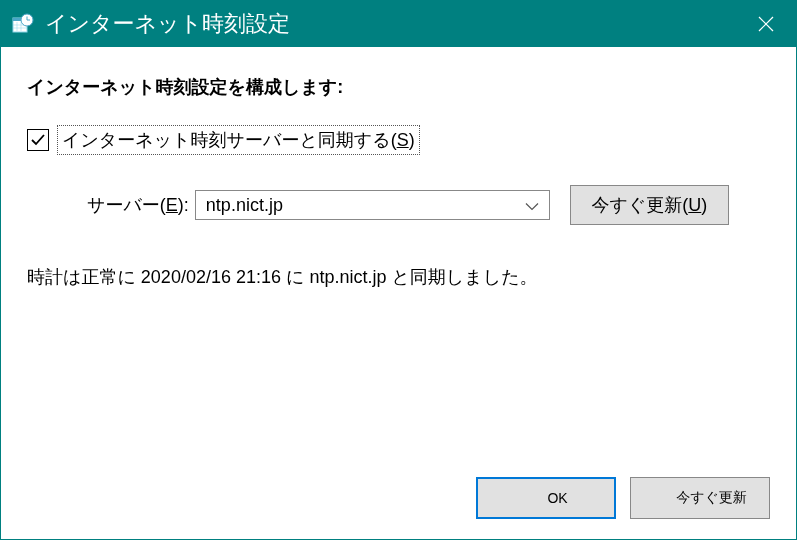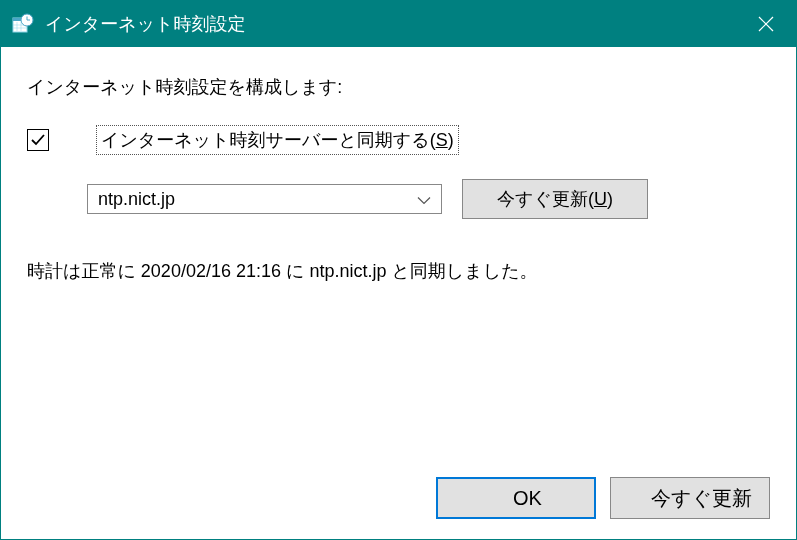--- a/index.html
+++ b/index.html
@@ -27,47 +27,47 @@
   }
   .titlebar .icon {
     width: 24px;
     height: 24px;
     margin-right: 10px;
     display: flex;
     align-items: center;
     justify-content: center;
   }
   .titlebar .title {
-    font-size: 18px;
+    font-size: 22px;
     flex: 1;
   }
   .close-btn {
     width: 60px;
     height: 46px;
     display: flex;
     align-items: center;
     justify-content: center;
     color: #fff;
   }
   .content {
     flex: 1;
     padding: 28px 26px 20px 26px;
     display: flex;
     flex-direction: column;
     color: #000;
     font-size: 18px;
   }
   .instruction {
     margin-bottom: 26px;
+    font-weight: bold;
   }
   .check-row {
     display: flex;
     align-items: center;
-    margin-bottom: 24px;
-    gap: 39px;
+    margin-bottom: 30px;
   }
   .checkbox {
     width: 22px;
     height: 22px;
     border: 1.5px solid #000;
     margin-right: 8px;
     display: flex;
     align-items: center;
     justify-content: center;
     background: #fff;
@@ -97,46 +97,46 @@
     margin-right: 20px;
   }
   .dropdown-chevron {
     position: absolute;
     right: 10px;
     top: 50%;
     transform: translateY(-50%);
   }
   .update-btn {
     height: 40px;
-    width: 186px;
+    width: 159px;
     border: 1px solid #888;
     background: #e1e1e1;
     display: flex;
     align-items: center;
     justify-content: center;
     font-size: 18px;
   }
   .status-text {
     margin-bottom: 26px;
   }
   .buttons-row {
     margin-top: auto;
     display: flex;
     justify-content: flex-end;
     gap: 14px;
   }
   .btn {
     height: 42px;
-    width: 160px;
+    width: 140px;
     border: 1px solid #888;
     background: #e1e1e1;
     display: flex;
     align-items: center;
     justify-content: center;
-    font-size: 20px;
+    font-size: 14px;
     padding-left: 23px;
   }
   .btn.primary {
     border: 2px solid #0078d7;
     background: #e1e1e1;
   }
   .underline { text-decoration: underline; }
 </style>
 </head>
 <body>
@@ -171,20 +171,21 @@
     <div class="check-row">
       <div class="checkbox">
         <svg width="16" height="16" viewBox="0 0 16 16">
           <polyline points="2,8 6,12 14,3" fill="none" stroke="#000" stroke-width="1.8"></polyline>
         </svg>
       </div>
       <span class="check-label"><span>インターネット時刻サーバーと同期する(</span><span class="underline">S</span><span>)</span></span>
     </div>
 
     <div class="server-row">
+      <span class="server-label"><span>サーバー(</span><span class="underline">E</span><span>):</span></span>
       <div class="server-dropdown">
         <span>ntp.nict.jp</span>
         <span class="dropdown-chevron">
           <svg width="14" height="8" viewBox="0 0 14 8">
             <polyline points="1,1 7,7 13,1" fill="none" stroke="#555" stroke-width="1.2"></polyline>
           </svg>
         </span>
       </div>
       <div class="update-btn">
           <span>今すぐ更新(</span>

